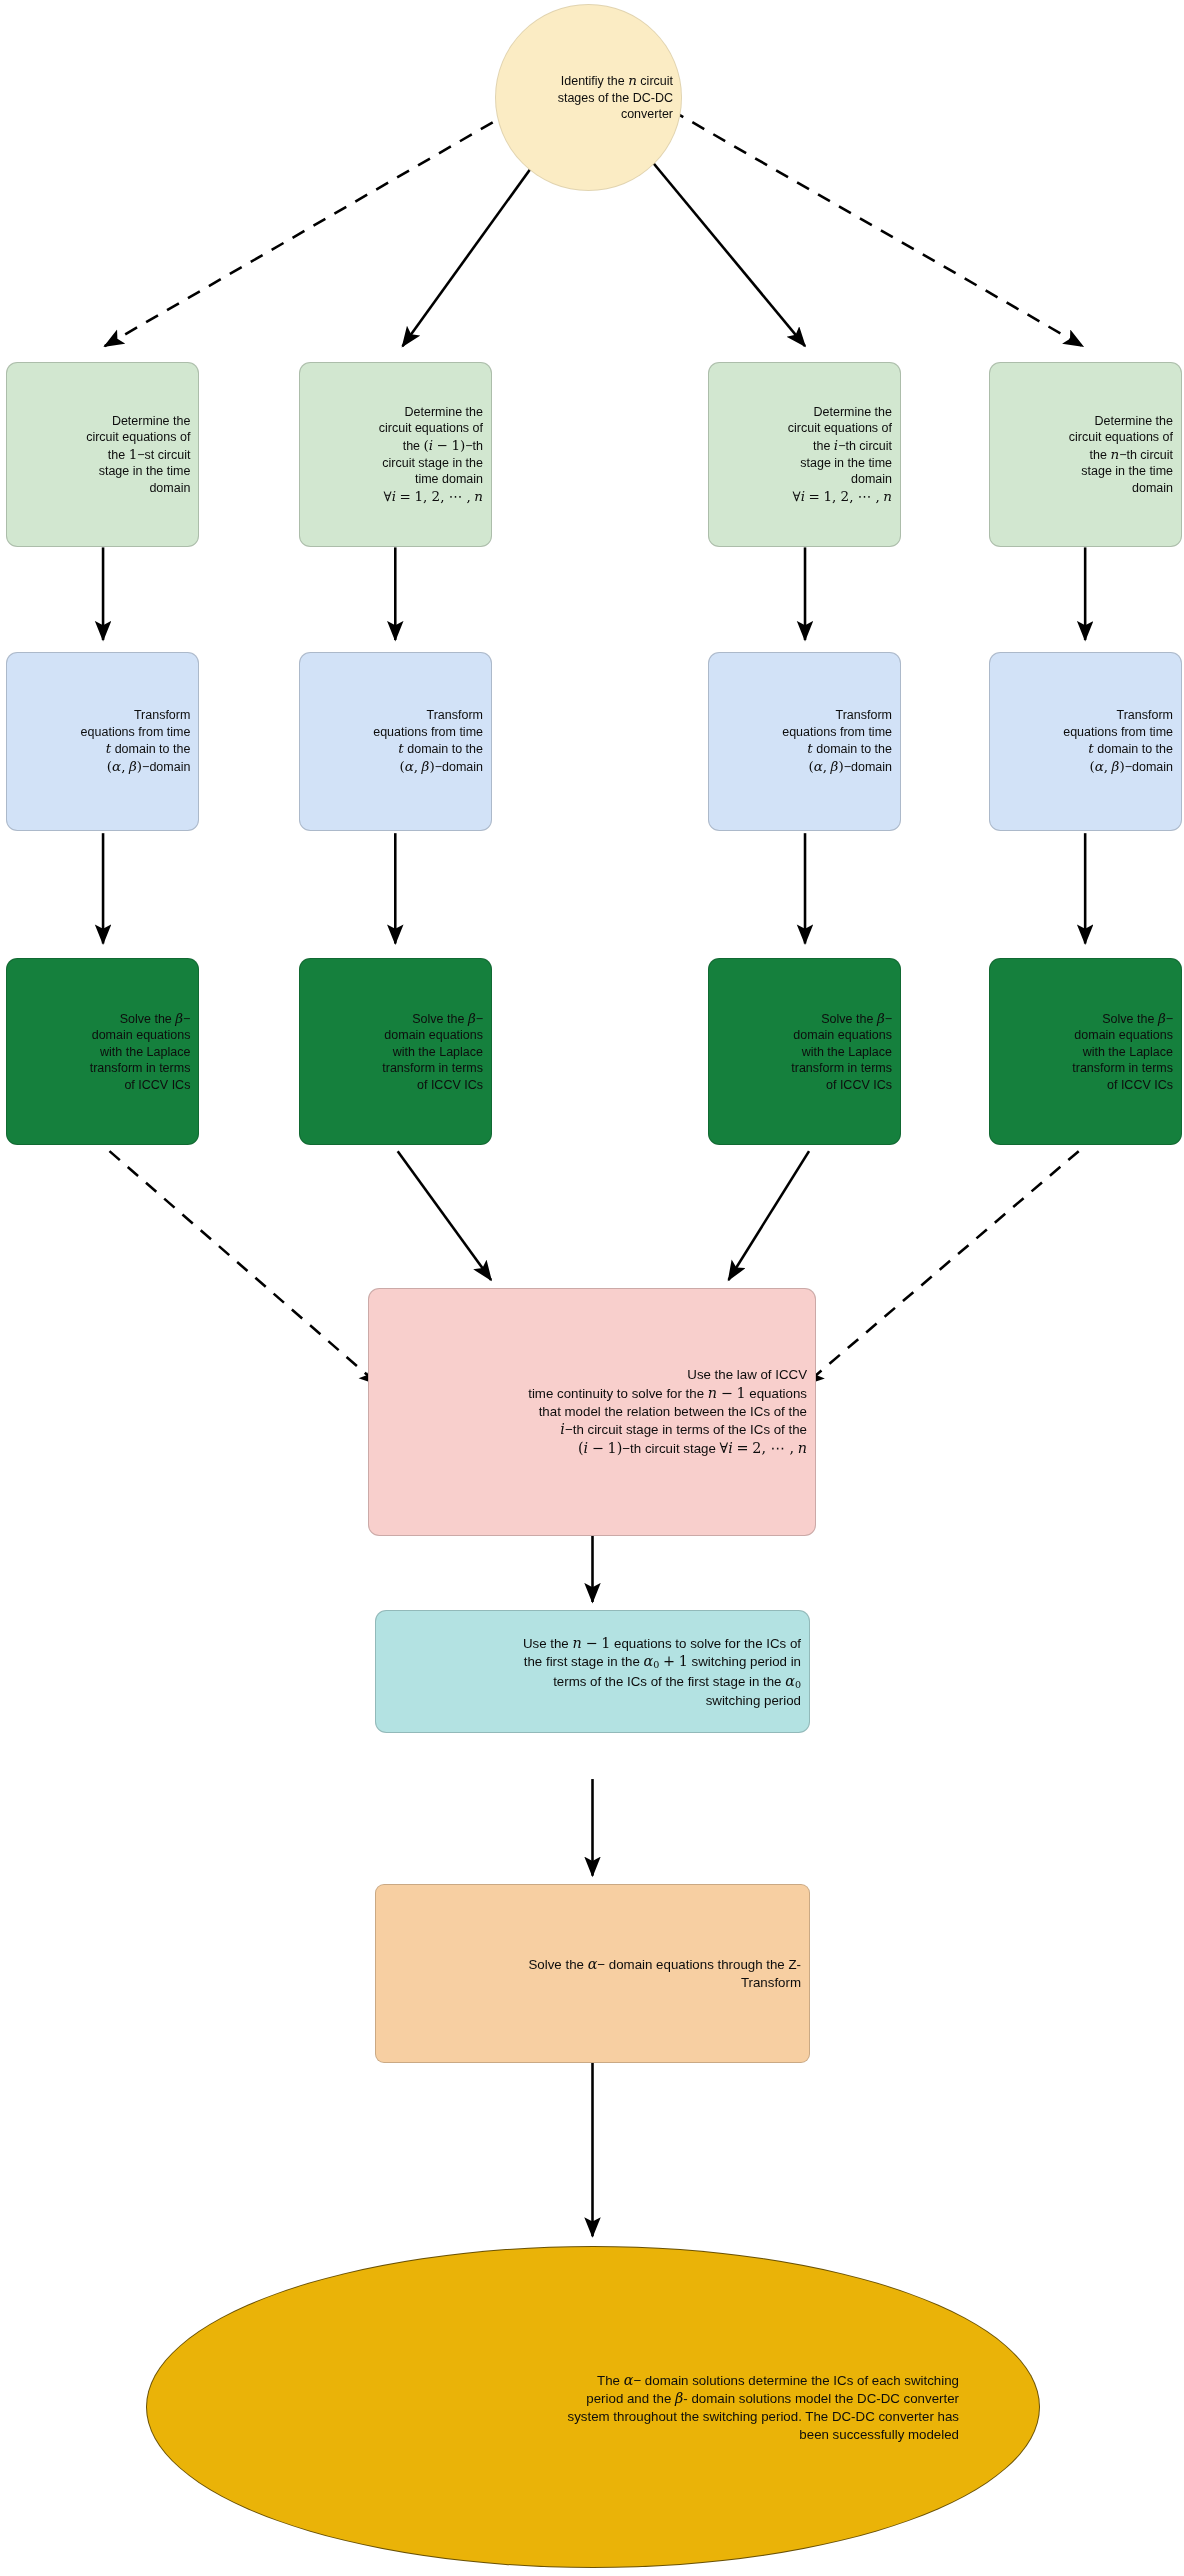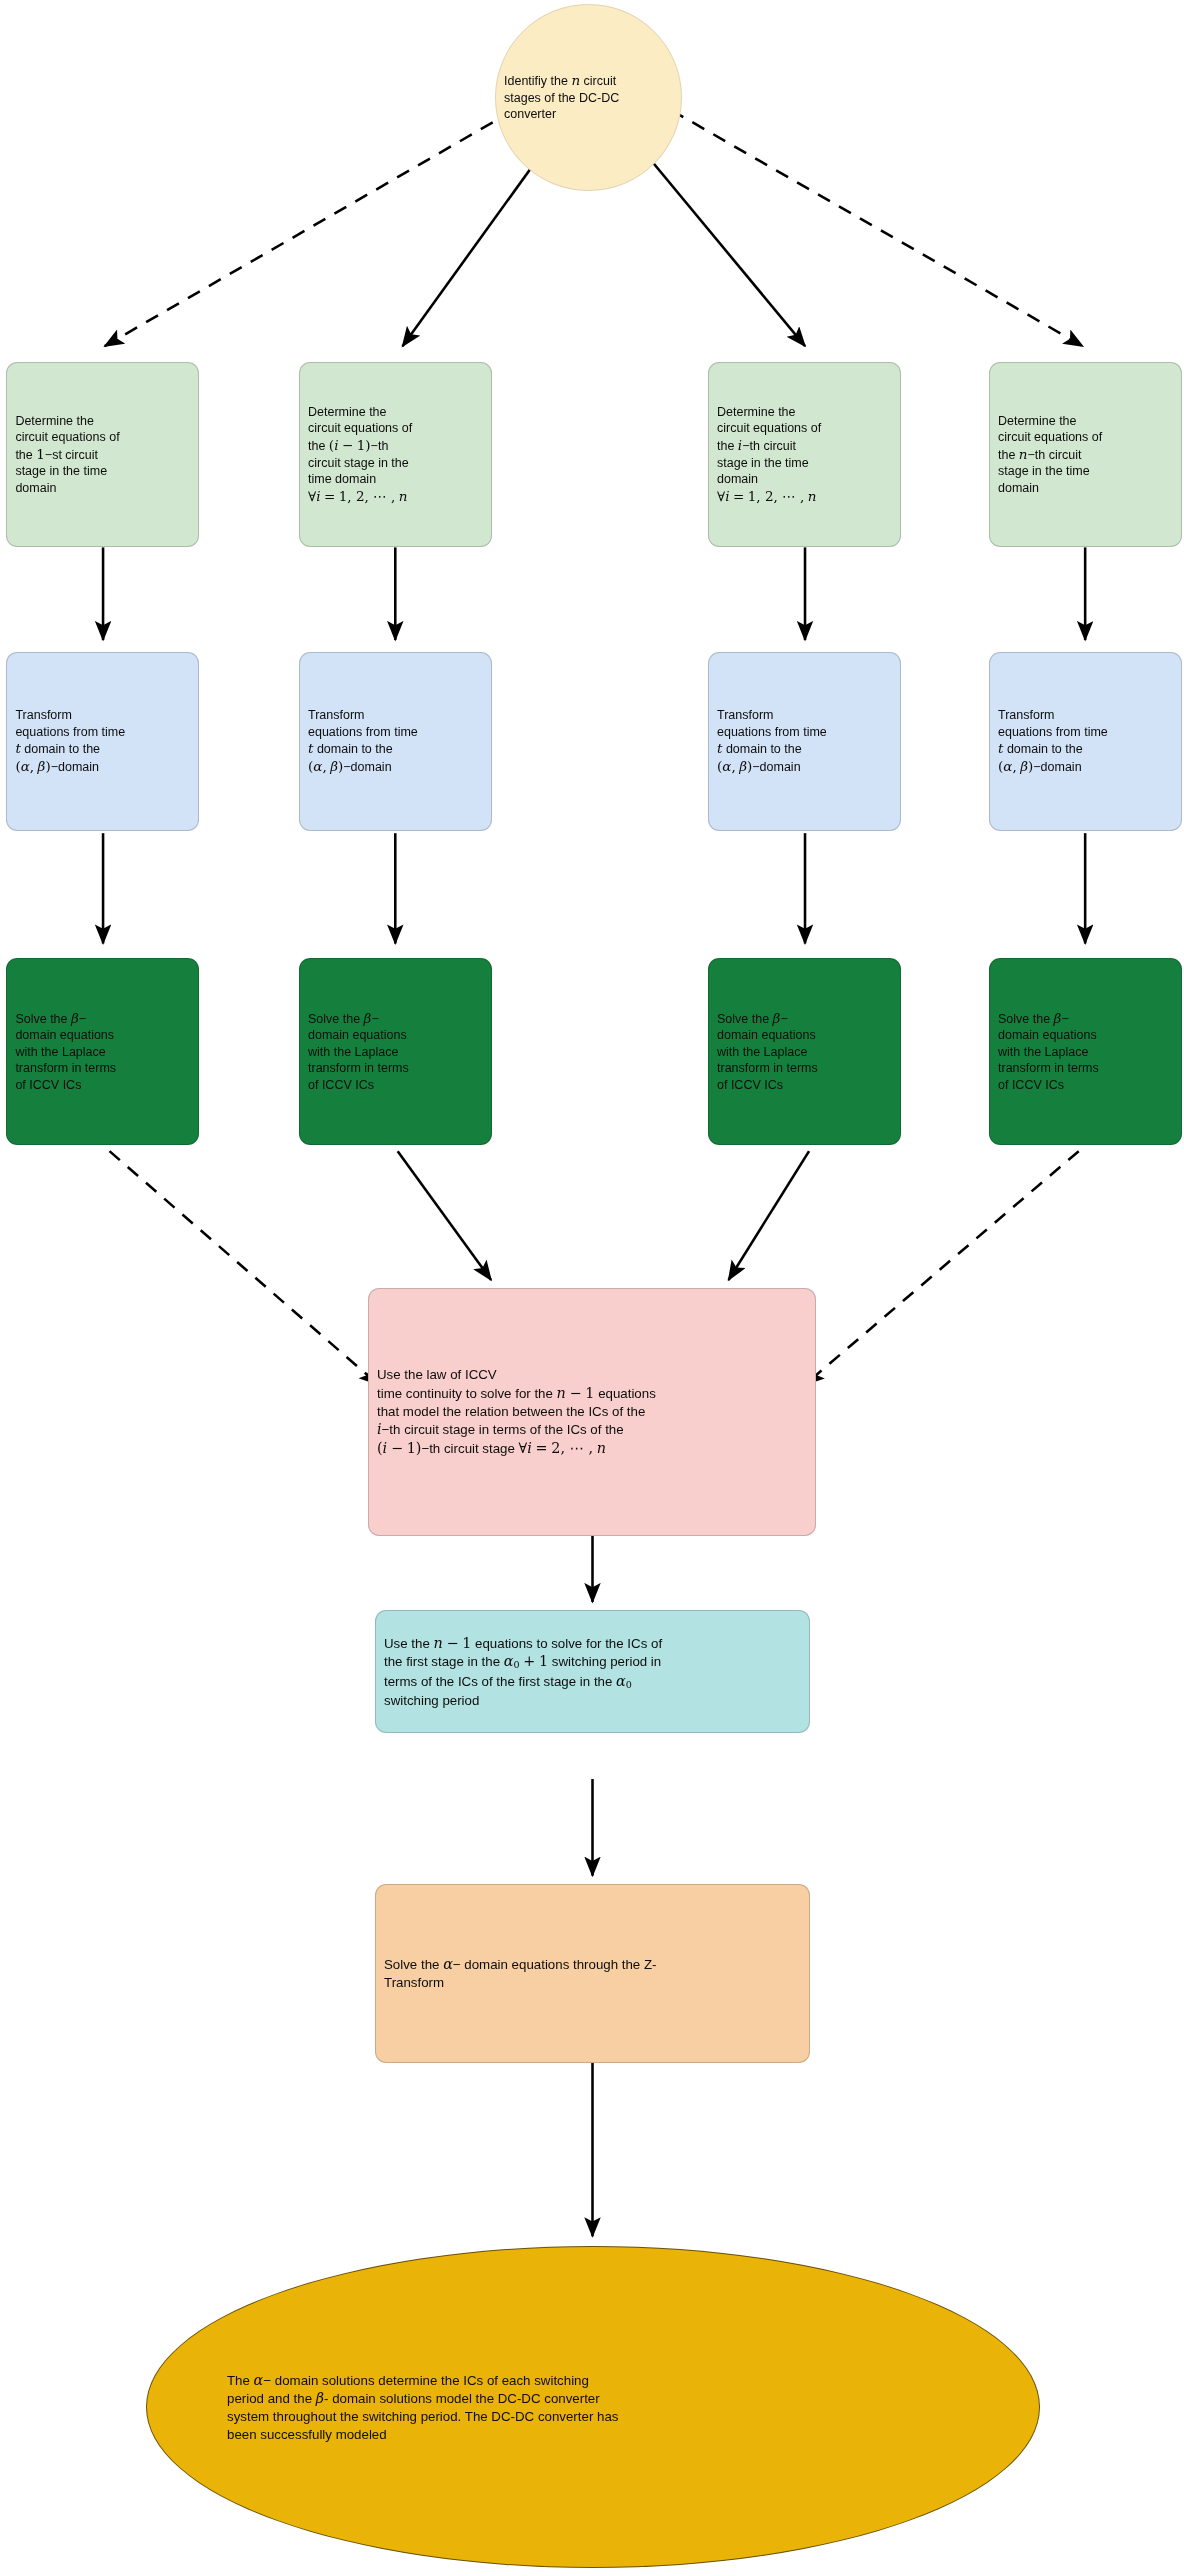--- a/index.html
+++ b/index.html
@@ -28,41 +28,41 @@
     height: 2576px;
     z-index: 1;
   }
   .node {
     position: absolute;
     z-index: 2;
     box-sizing: border-box;
     display: flex;
     align-items: center;
     justify-content: center;
-    text-align: left;
+    text-align: right;
     line-height: 1.32;
     padding: 6.4px 8px;
   }
   .node .txt { width: 100%; }
   .rounded {
     border-radius: 11.3px;
     border: 0.8px solid rgba(0,0,0,0.18);
   }
   .circle  { border-radius: 50%; border: 0.8px solid rgba(0,0,0,0.10); }
   .ellipse { border-radius: 50%; border: 0.8px solid rgba(0,0,0,0.55); }
 
   
   .c-start  { background: #fbecc4; }
   .c-green  { background: #d2e7d0; }
   .c-blue   { background: #d2e2f7; }
   .c-purple { background: #15803d; }
   .c-pink   { background: #f8cfcc; }
   .c-teal   { background: #b3e2e2; }
   .c-orange { background: #f6ccа0; }
-  .c-orange { background: #f7cfa2; }
+  .c-orange { background: #f7cfa2; border-radius: 9px; }
   .c-lime   { background: #eab308; }
   .fs15 { font-size: 12.5px; }
   .fs16 { font-size: 13.3px; }
 
   
   i.mv {
     font-family: "DejaVu Serif", serif;
     font-style: italic;
     font-size: 1.08em;
   }

